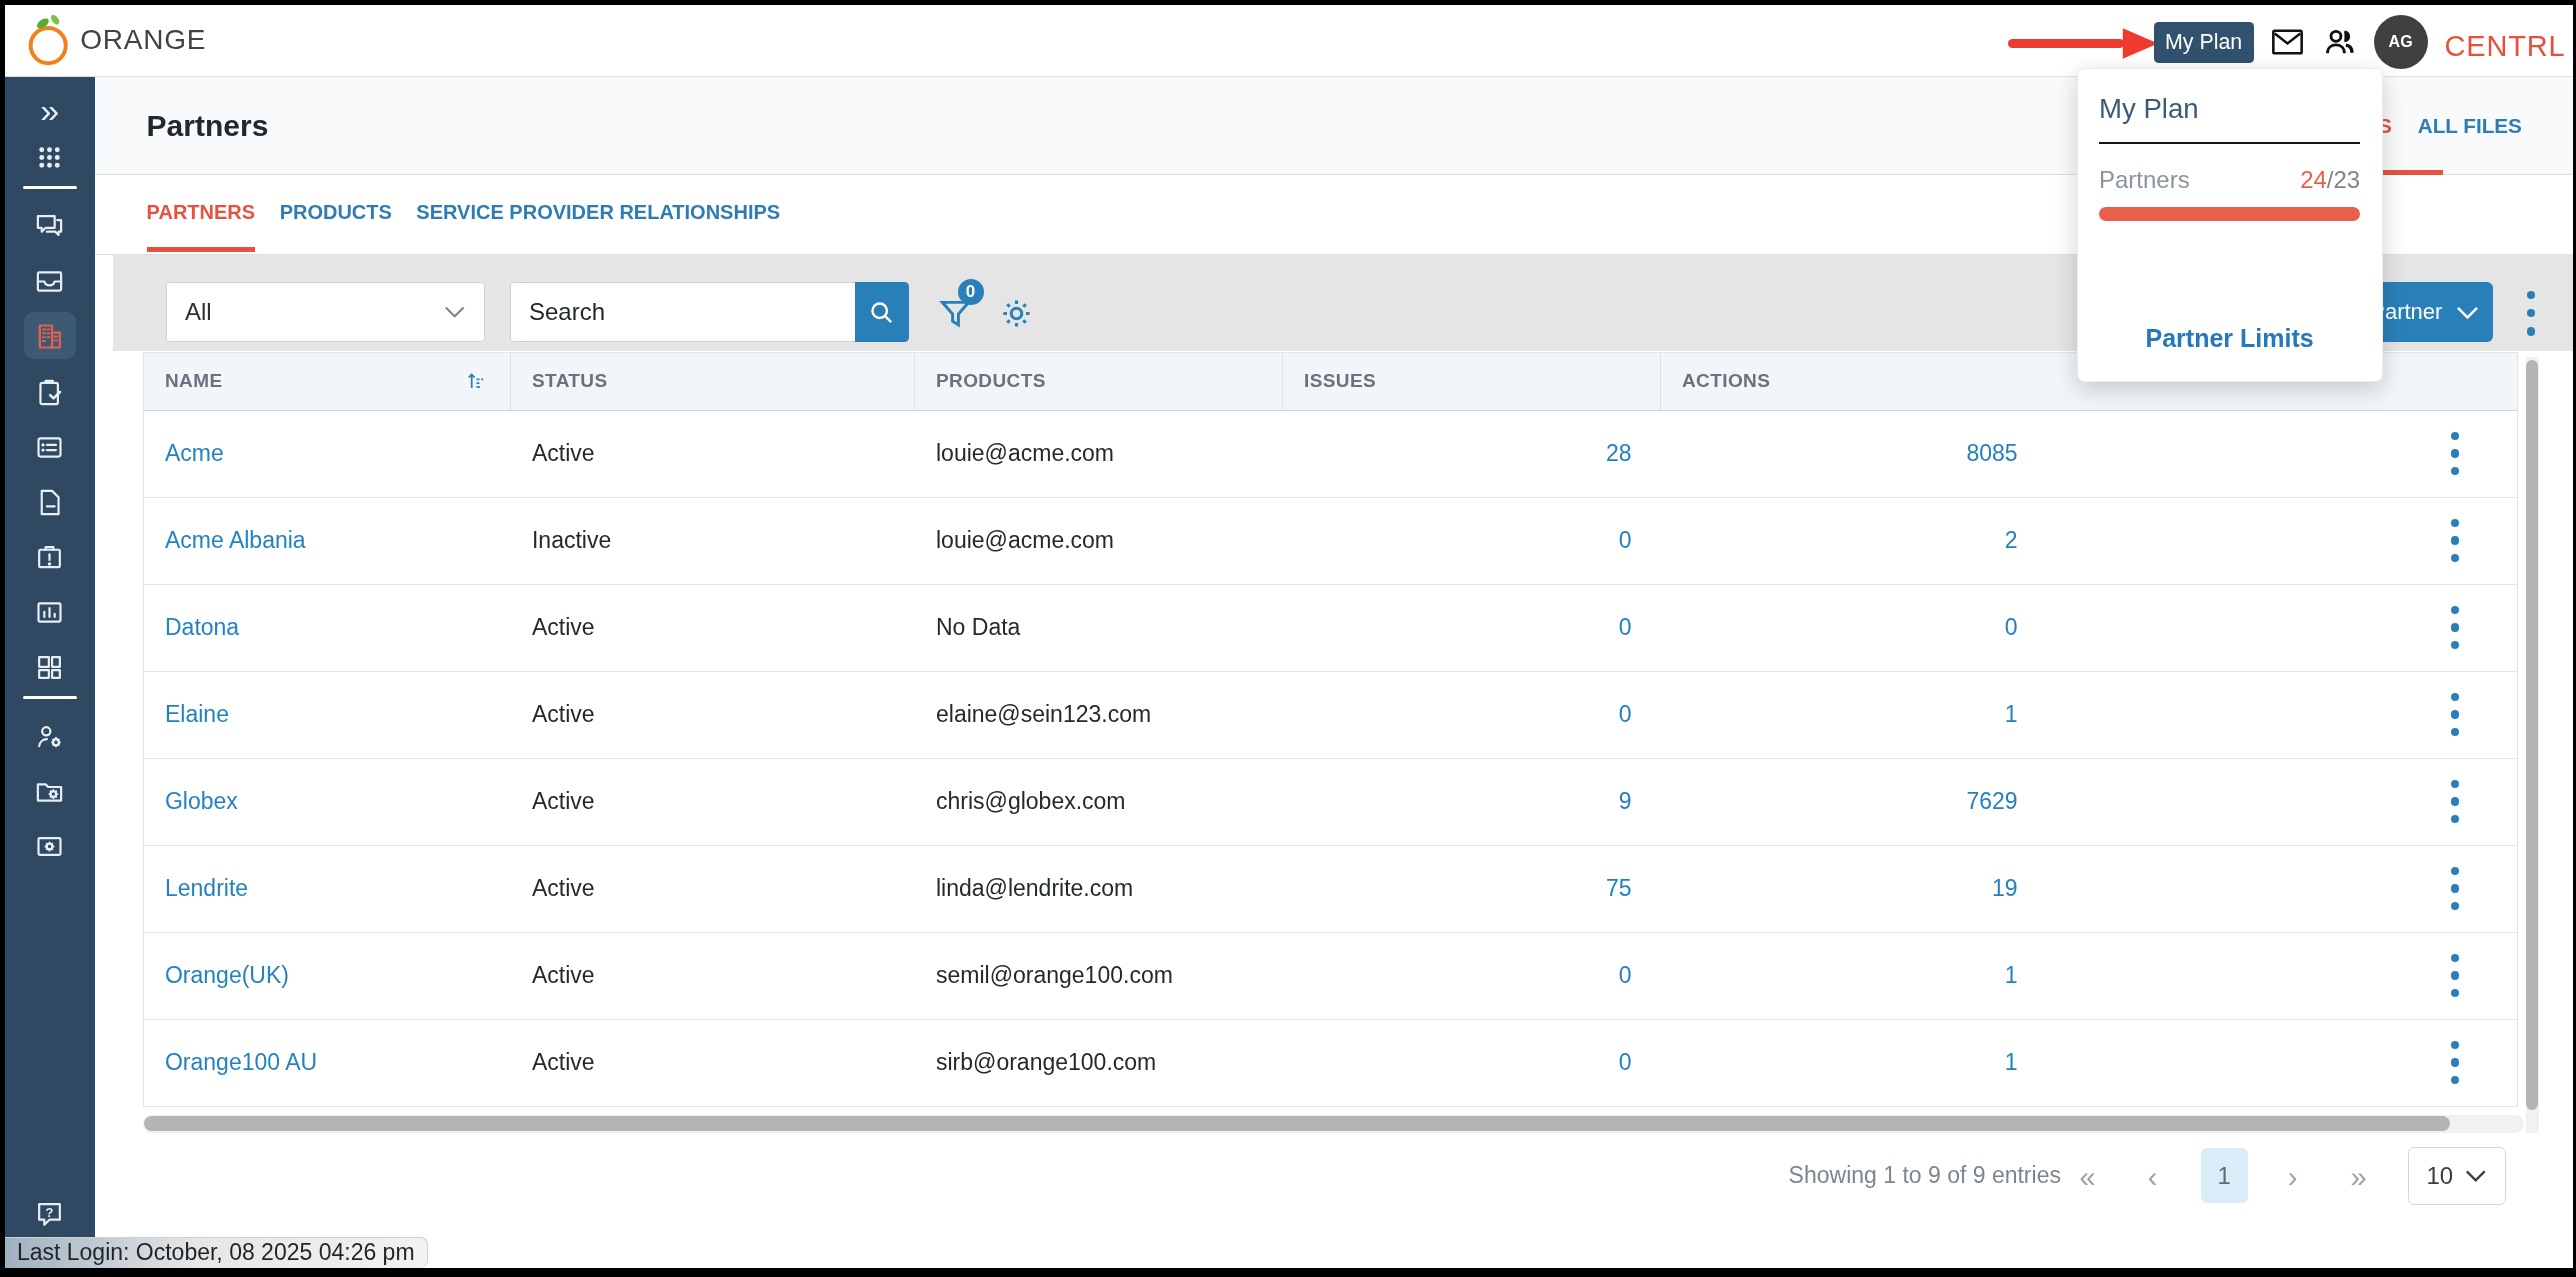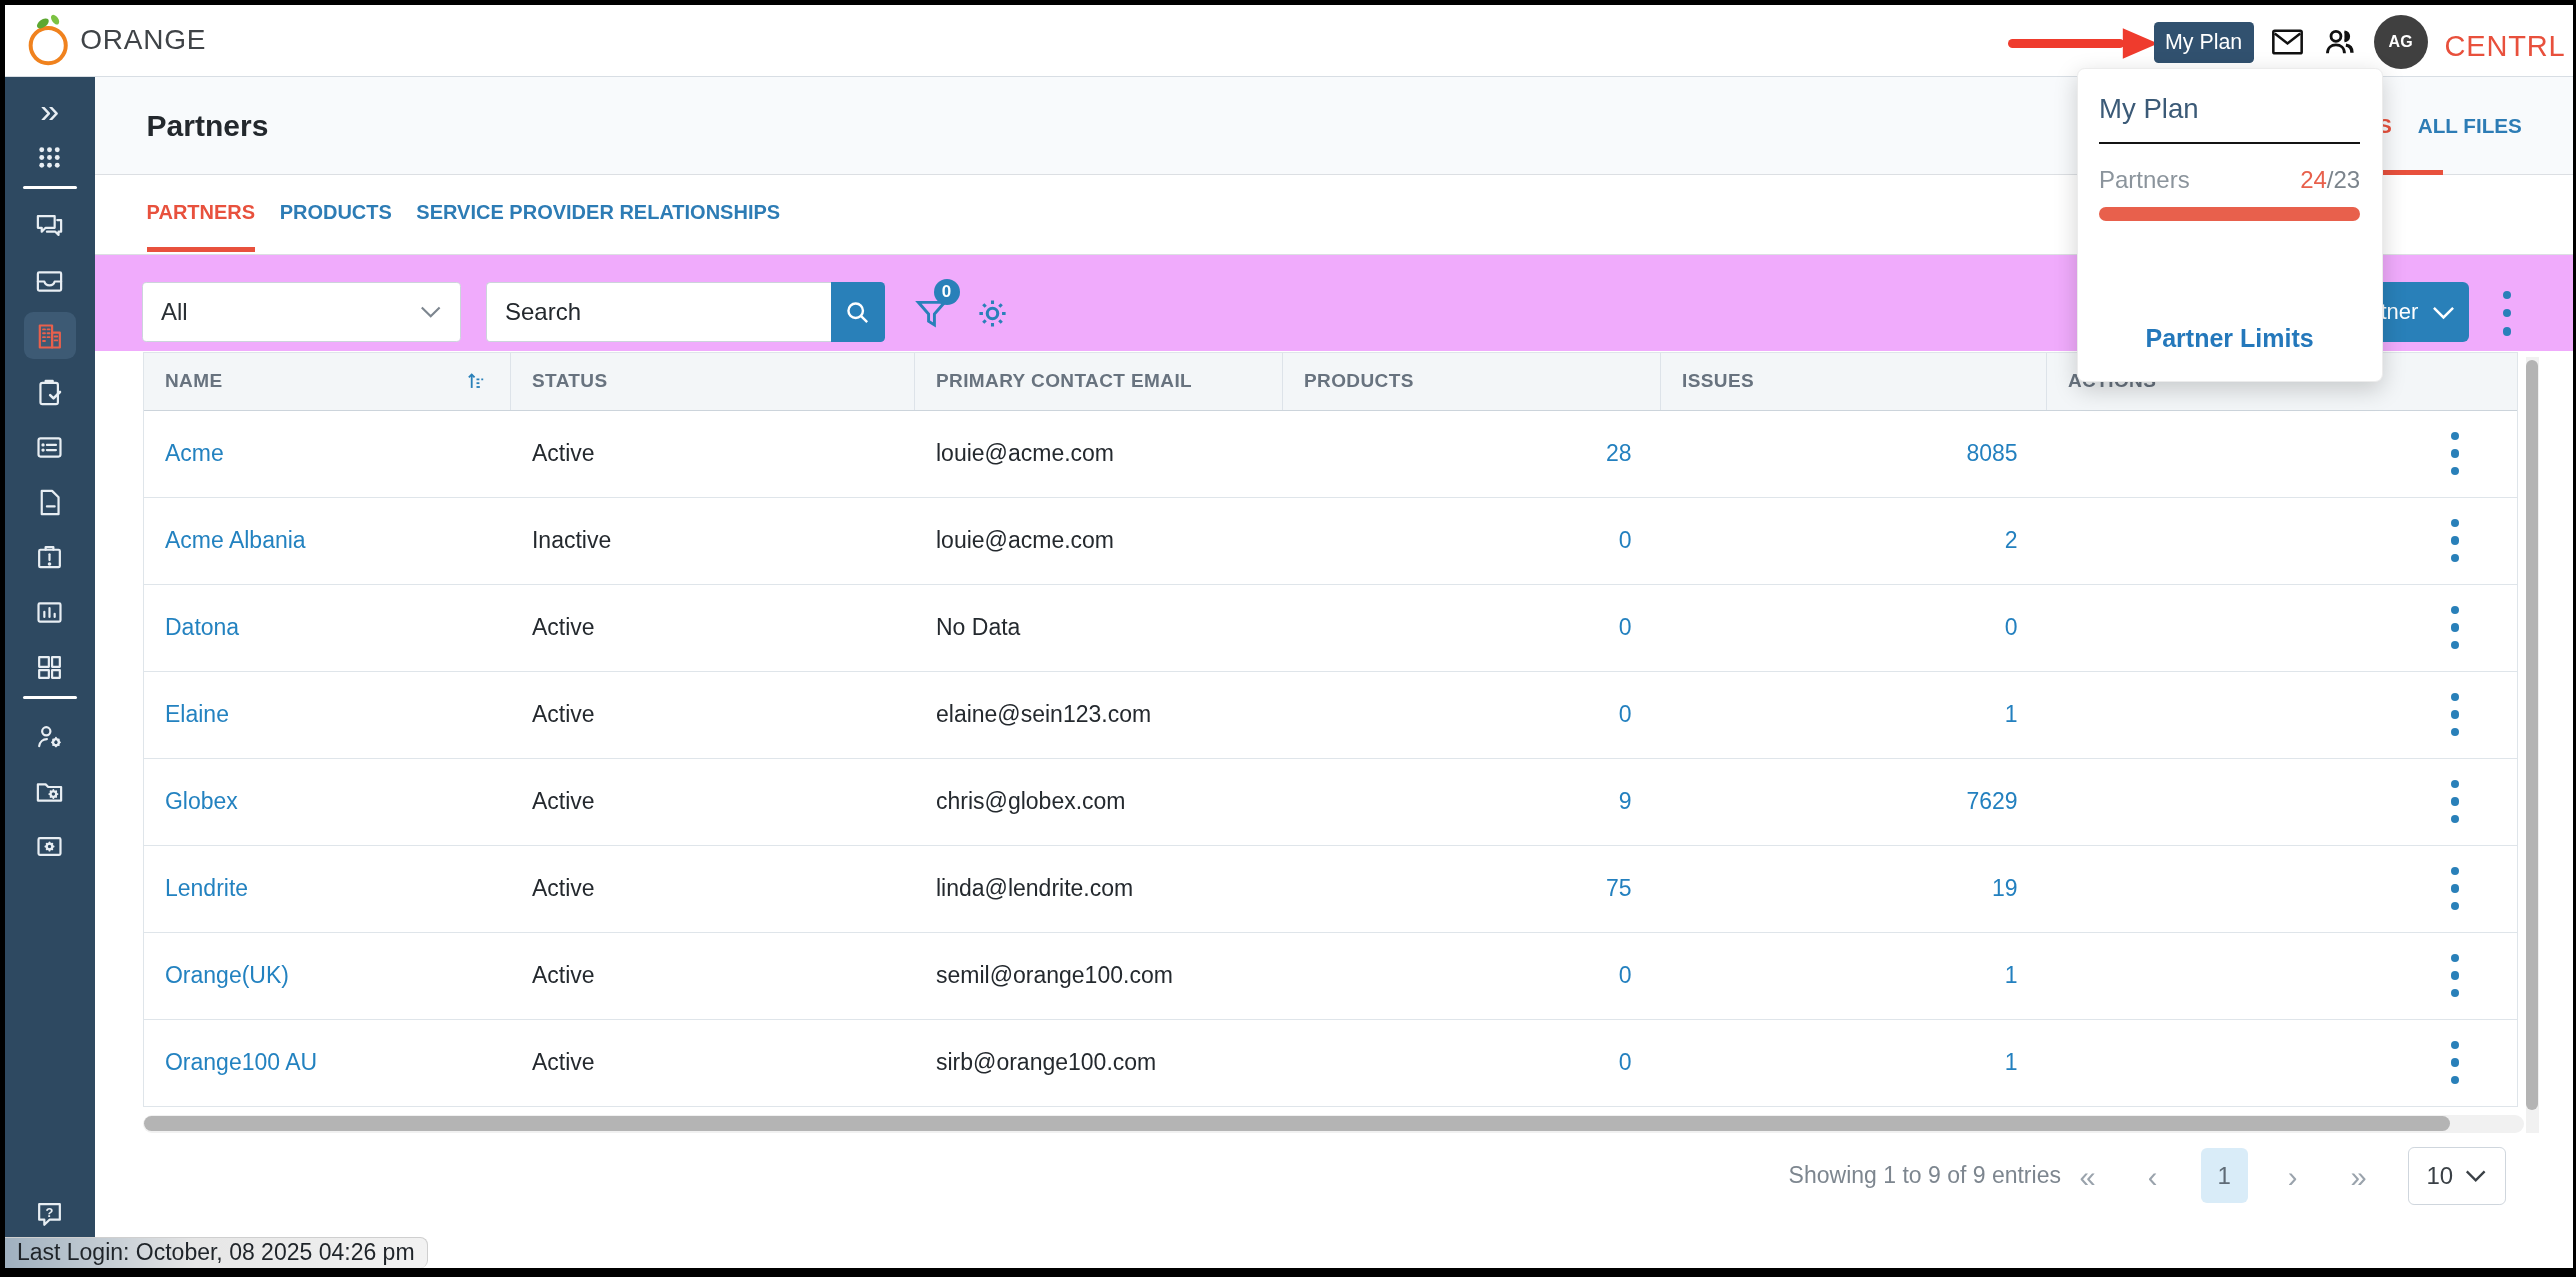--- a/index.html
+++ b/index.html
@@ -34,21 +34,21 @@
   .file-tab-partners { color:#e8513d; }
   .file-tab-all { color:#2d7cb5; }
   .file-tab-underline { position:absolute; left:2296px; top:165px; width:142px; height:5.4px; background:#e8513d; }
 
   .tabs-row { position:absolute; left:90px; top:170px; right:0; height:80px; background:#fff; border-bottom:1.5px solid #dcdfe3; }
   .tabs { position:absolute; left:52px; top:26px; display:flex; gap:24.5px; font-size:20px; font-weight:bold; }
   .tab { color:#2d7cb5; padding-bottom:23px; }
   .tab.active { color:#e8513d; border-bottom:5.4px solid #e8513d; }
 
   
-  .toolbar { position:absolute; left:84px; top:250px; right:0; height:96px; background:#f0abfc; }
+  .toolbar { position:absolute; left:108px; top:250px; right:0; height:96px; background:#e5e5e5; }
   .select-all { position:absolute; left:53px; top:27.6px; width:319px; height:60px; border:1.5px solid #ccd4db; border-radius:4.6px; display:flex; align-items:center; padding:0 18.4px; font-size:24px; color:#2b3136; justify-content:space-between; background:#fff; }
   .select-all .chev { color:#7d868f; }
   .searchwrap { position:absolute; left:397px; top:27.6px; height:60px; display:flex; }
   .search-input { width:345px; height:60px; border:1.5px solid #ccd4db; border-right:none; border-radius:4.6px 0 0 4.6px; font-size:24px; padding:0 18.4px; color:#23282d; font-family:"Liberation Sans", sans-serif; outline:none; }
   .search-input::placeholder { color:#23282d; }
   .search-btn { width:54px; height:60px; background:#2980b9; border:none; border-radius:0 4.6px 4.6px 0; display:flex; align-items:center; justify-content:center; }
   .funnel { position:absolute; left:825px; top:40px; width:35px; height:38px; }
   .funnel-badge { position:absolute; left:845px; top:24.5px; width:26px; height:26px; background:#2980b9; border-radius:50%; color:#fff; font-size:17px; font-weight:bold; display:flex; align-items:center; justify-content:center; }
   .gearbtn { position:absolute; left:885px; top:40px; width:37px; height:37px; }
   .add-btn { position:absolute; left:2199px; top:27.6px; width:181px; height:60px; background:#2980b9; border-radius:6.1px; color:#fff; font-size:22px; display:flex; align-items:center; justify-content:center; gap:13.8px; }
@@ -308,21 +308,20 @@
         <span>NAME</span>
         <svg width="23" height="24.5" viewBox="0 0 24 24" fill="none" stroke="#2980b9" stroke-width="1.9">
           <path d="M7 19V5"></path>
               <path d="M4 8l3-3 3 3"></path>
               <path d="M12 10h7" stroke-dasharray="3 2"></path>
               <path d="M12 14h5" stroke-dasharray="3 2"></path>
               <path d="M12 18h3.5"></path>
         </svg>
       </div>
       <div class="th">STATUS</div>
-      <div class="th">PRIMARY CONTACT EMAIL</div>
       <div class="th">PRODUCTS</div>
       <div class="th">ISSUES</div>
       <div class="th">ACTIONS</div>
     </div>
 
     <div class="trow">
       <div class="td namecell"><a href="#">Acme</a></div>
       <div class="td">Active</div>
       <div class="td">louie@acme.com</div>
       <div class="td num"><a href="#">28</a></div>

